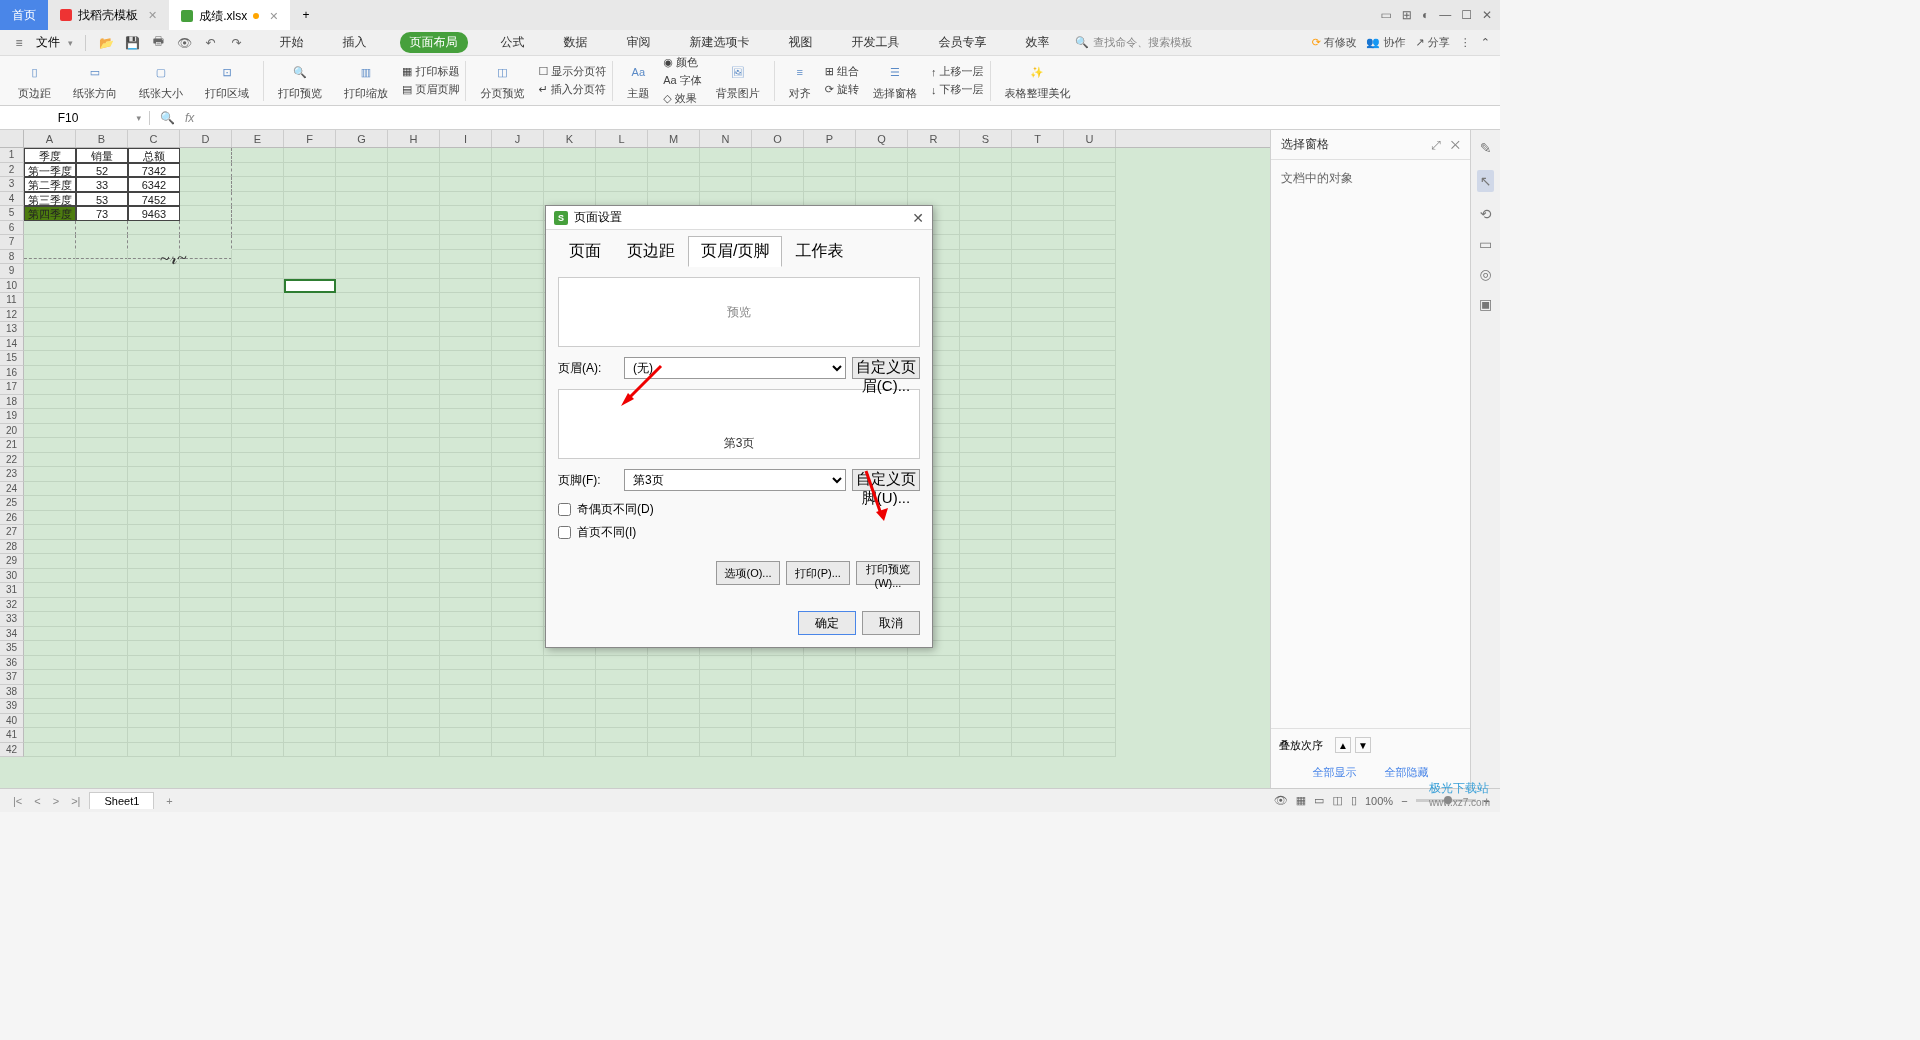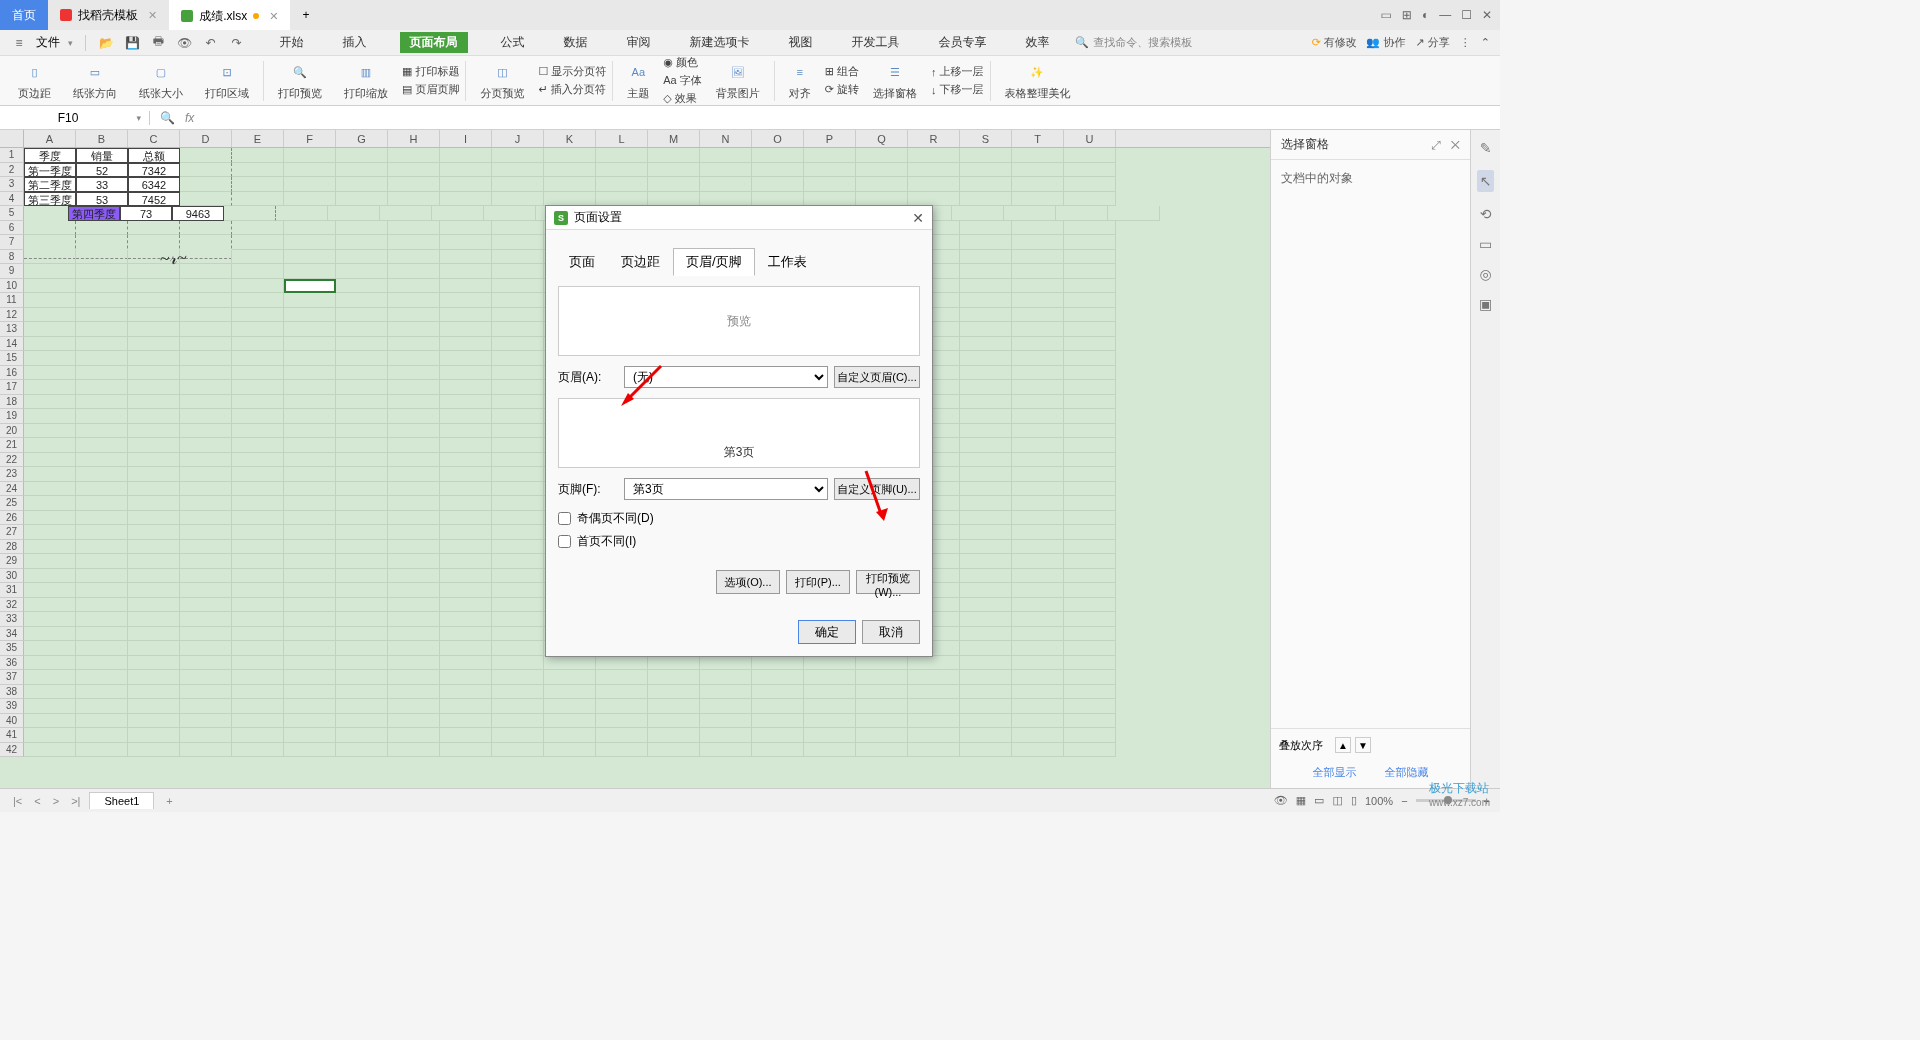--- a/index.html
+++ b/index.html
@@ -12,21 +12,21 @@
 .tab-close { margin-left: 4px; color: #999; font-size: 11px; }
 .tab-modified { width: 6px; height: 6px; background: #ffa500; border-radius: 50%; }
 .title-controls { margin-left: auto; display: flex; gap: 10px; padding-right: 8px; color: #666; font-size: 12px; }
 
 
 .file-bar { height: 26px; background: #f0f0f0; display: flex; align-items: center; padding: 0 10px; gap: 8px; border-bottom: 1px solid #ddd; }
 .file-bar .icon-btn { width: 18px; height: 18px; display: flex; align-items: center; justify-content: center; color: #666; font-size: 12px; cursor: pointer; }
 .file-bar .sep { width: 1px; height: 16px; background: #ccc; margin: 0 4px; }
 .menu-tabs { display: flex; gap: 27px; margin-left: 20px; font-size: 12px; color: #333; align-items: flex-end; }
 .menu-tabs span { cursor: pointer; padding: 2px 6px; }
-.menu-tabs .active { background: #46a03c; color: #fff; border-radius: 0; padding: 2px 10px; font-weight: bold; }
+.menu-tabs .active { background: #46a03c; color: #fff; border-radius: 10px; padding: 2px 10px; }
 .search-area { margin-left: 12px; display: flex; align-items: center; gap: 4px; font-size: 11px; color: #888; }
 .file-bar-right { margin-left: auto; display: flex; gap: 10px; font-size: 11px; color: #555; align-items: center; }
 .file-bar-right span { display: flex; align-items: center; gap: 3px; }
 
 
 .ribbon { height: 50px; background: #f8f8f8; display: flex; align-items: center; padding: 0 10px; gap: 6px; border-bottom: 1px solid #d0d0d0; font-size: 11px; color: #444; }
 .ribbon-group { display: flex; flex-direction: column; align-items: center; gap: 2px; padding: 2px 8px; cursor: pointer; }
 .ribbon-group .ri { height: 24px; display: flex; align-items: center; justify-content: center; color: #5a8ac6; }
 .ribbon-sep { width: 1px; height: 40px; background: #ddd; }
 .ribbon-sub { display: flex; flex-direction: column; gap: 3px; font-size: 11px; }
@@ -75,29 +75,29 @@
 .sheet-tab { padding: 2px 14px; background: #fff; border: 1px solid #ccc; border-bottom: none; }
 .status-right { margin-left: auto; display: flex; align-items: center; gap: 8px; color: #666; font-size: 11px; }
 .status-right .v { cursor: pointer; }
 
 
 .dialog { position: absolute; left: 545px; top: 205px; width: 388px; background: #f9f9f9; border: 1px solid #888; box-shadow: 2px 2px 8px rgba(0,0,0,0.3); z-index: 100; font-size: 12px; }
 .dialog-title { height: 24px; display: flex; align-items: center; padding: 0 8px; background: #fff; border-bottom: 1px solid #ddd; }
 .dialog-title .wps { width: 14px; height: 14px; background: #46a03c; border-radius: 2px; margin-right: 6px; display:flex; align-items:center; justify-content:center; color:#fff; font-size:9px; font-weight:bold; }
 .dialog-title .x { margin-left: auto; cursor: pointer; color: #555; font-size: 14px; }
 .dialog-tabs { display: flex; padding: 6px 10px 0; gap: 0; background: #f9f9f9; }
-.dialog-tabs span { padding: 4px 12px; border: 1px solid transparent; cursor: pointer; font-size: 13px; margin-top: 12px; }
+.dialog-tabs span { padding: 4px 12px; border: 1px solid transparent; cursor: pointer; font-size: 16px; }
 .dialog-tabs .active { background: #fff; border: 1px solid #bbb; border-bottom: 1px solid #fff; }
 .dialog-body { padding: 10px 12px; background: #f9f9f9; }
 .preview-box { height: 70px; background: #fff; border: 1px solid #ccc; display: flex; align-items: center; justify-content: center; color: #888; }
 .preview-box.footer-pv { align-items: flex-end; padding-bottom: 6px; color: #333; }
 .field-row { display: flex; align-items: center; gap: 6px; margin: 10px 0; }
 .field-row label { width: 60px; }
 .field-row select { flex: 1; height: 22px; border: 1px solid #999; background: #fff; padding: 0 4px; font-size: 12px; }
-.field-row button { width: 86px; height: 22px; border: 1px solid #999; background: #eaeaea; font-size: 11px; cursor: pointer; }
+.field-row button { width: 68px; height: 22px; border: 1px solid #999; background: #eaeaea; font-size: 15px; cursor: pointer; }
 .check-row { display: flex; align-items: center; gap: 6px; margin: 6px 0; }
 .check-row input { width: 13px; height: 13px; }
 .dialog-actions { display: flex; justify-content: flex-end; gap: 6px; padding: 12px; }
 .dialog-actions button { height: 24px; padding: 0 16px; border: 1px solid #999; background: #eaeaea; cursor: pointer; font-size: 12px; }
 .dialog-actions .primary { border: 1.5px solid #4a86e8; }
 .dialog-buttons-mid { display: flex; justify-content: flex-end; gap: 6px; padding: 14px 0 4px; }
 .dialog-buttons-mid button { height: 24px; width: 64px; border: 1px solid #999; background: #eaeaea; font-size: 11px; cursor: pointer; }
 .arrow { position: absolute; color: #e00; font-size: 28px; pointer-events: none; }
 .watermark { position: absolute; right: 10px; bottom: 4px; font-size: 12px; color: #3aa0d8; z-index: 5; }
 .watermark .sub { font-size: 10px; color: #888; display: block; text-align: right; }
@@ -432,21 +432,21 @@
             <div class="cell"></div>
             <div class="cell"></div>
             <div class="cell"></div>
             <div class="cell"></div>
             <div class="cell"></div>
             <div class="cell"></div>
             <div class="cell"></div>
             <div class="cell"></div>
           </div>
           <div class="grid-row">
-            <div class="cell data-border" style="background: #8b5cf6; border-right: 1px dashed rgb(136, 136, 136); margin-left: 44px;">第四季度</div>
+            <div class="cell data-border" style="background: #4d7c0f; border-right: 1px dashed rgb(136, 136, 136);">第四季度</div>
             <div class="cell data-border" style="background: rgb(255, 255, 255); border-right: 1px dashed rgb(136, 136, 136);">73</div>
             <div class="cell data-border" style="background: rgb(255, 255, 255); border-right: 1px dashed rgb(136, 136, 136);">9463</div>
             <div class="cell" style="border-right: 1px dashed rgb(136, 136, 136);"></div>
             <div class="cell"></div>
             <div class="cell"></div>
             <div class="cell"></div>
             <div class="cell"></div>
             <div class="cell"></div>
             <div class="cell"></div>
             <div class="cell"></div>

